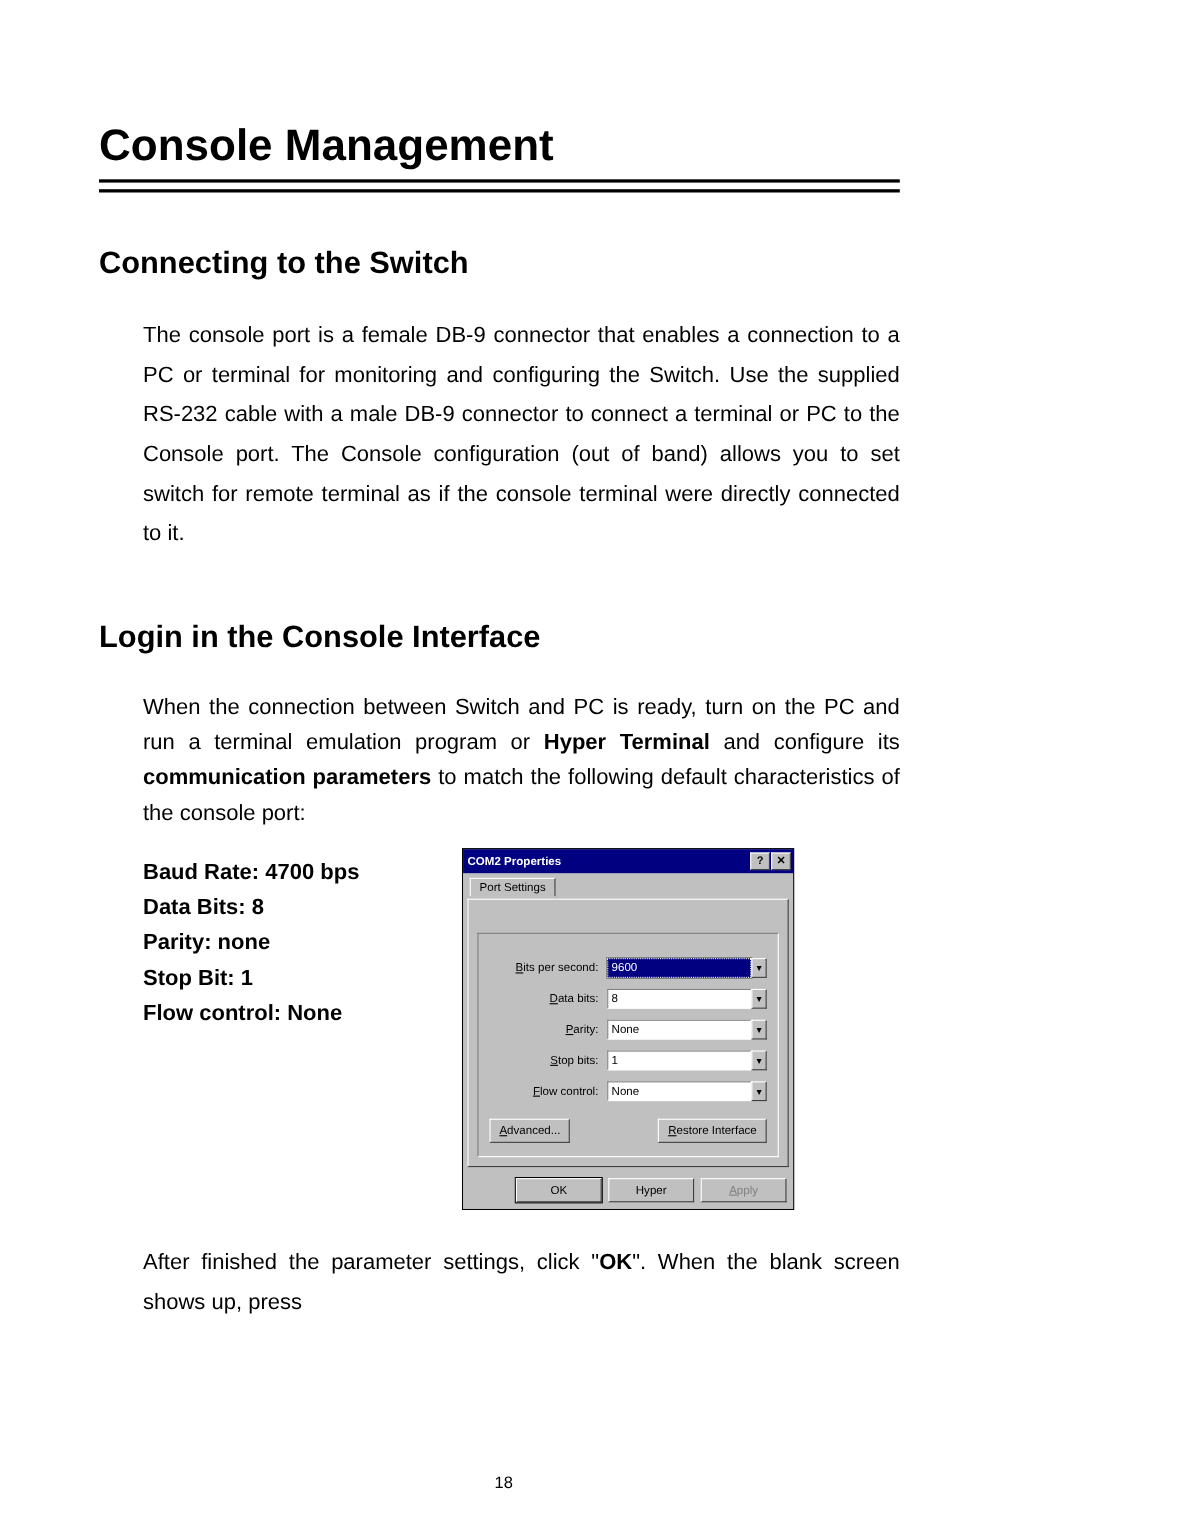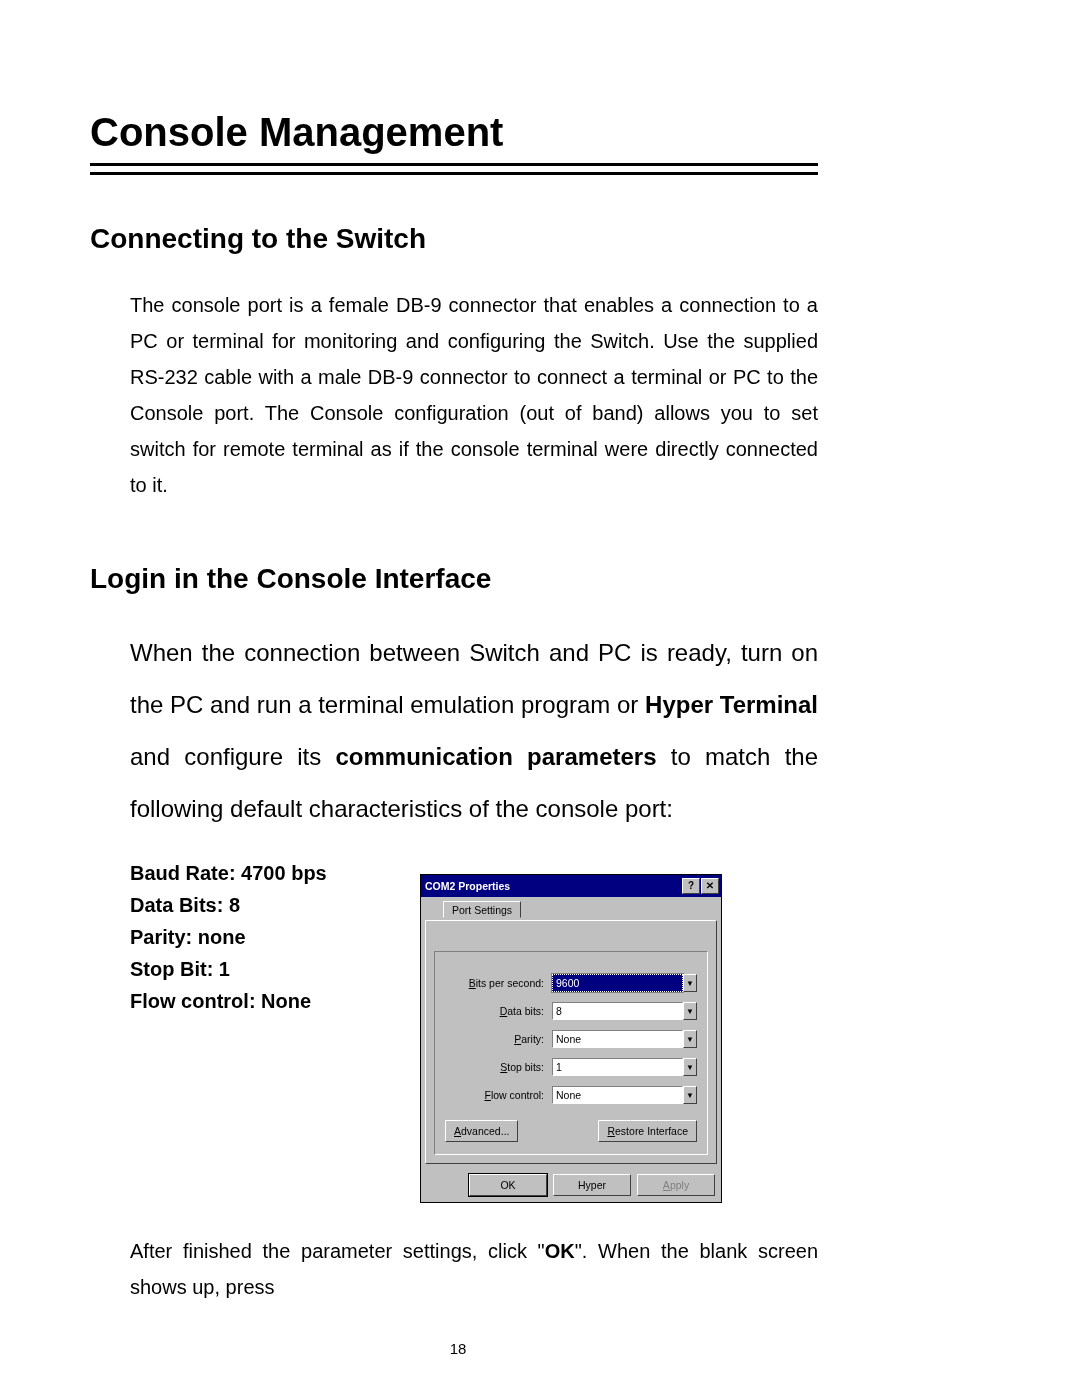--- a/index.html
+++ b/index.html
@@ -38,44 +38,44 @@
     margin-left: 40px;
     margin-right: 0;
   }
   .para {
     font-size: 20px;
     line-height: 36px;
     text-align: justify;
     margin: 0 0 40px 0;
   }
   .para2 {
-    font-size: 24px;
-    line-height: 52px;
+    font-size: 20px;
+    line-height: 32px;
     text-align: justify;
     margin: 0;
   }
   .spec-row {
     display: flex;
     align-items: flex-start;
     margin-top: 16px;
   }
   .spec-list {
     flex: 0 0 290px;
     padding-top: 6px;
   }
   .spec-list div {
     font-size: 20px;
     font-weight: bold;
     line-height: 32px;
   }
   .dialog-holder {
     flex: 1;
     display: flex;
-    flex-direction: column;
-    margin-top: 23px;
+    flex-direction: row;
+    align-items: center;
   }
   .caption {
     font-size: 17px;
     text-align: center;
     margin-top: 24px;
   }
   .after-para {
     font-size: 20px;
     line-height: 36px;
     text-align: justify;
@@ -133,21 +133,21 @@
     padding: 4px 4px 6px 4px;
     background: #c0c0c0;
   }
   .tabs {
     position: relative;
     height: 20px;
   }
   .tab {
     position: absolute;
     top: 0;
-    left: 18px;
+    left: 2px;
     padding: 2px 8px 1px 8px;
     background: #c0c0c0;
     border: 1px solid #fff;
     border-bottom: 1px solid #c0c0c0;
     border-right-color: #404040;
     font-size: 10.5px;
     z-index: 2;
   }
   .tab-pane {
     border: 1px solid #fff;

